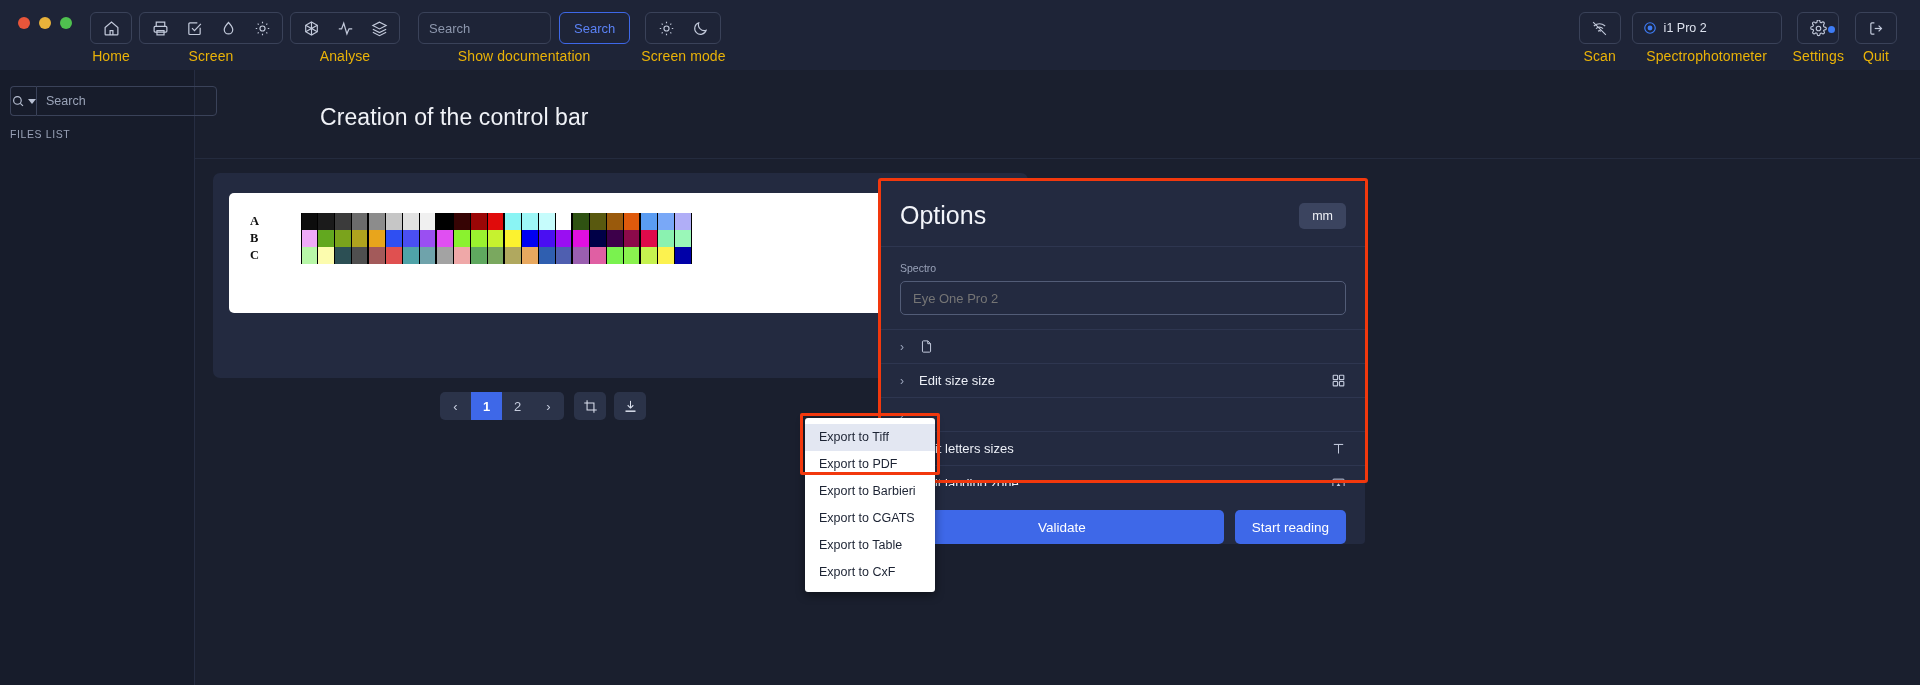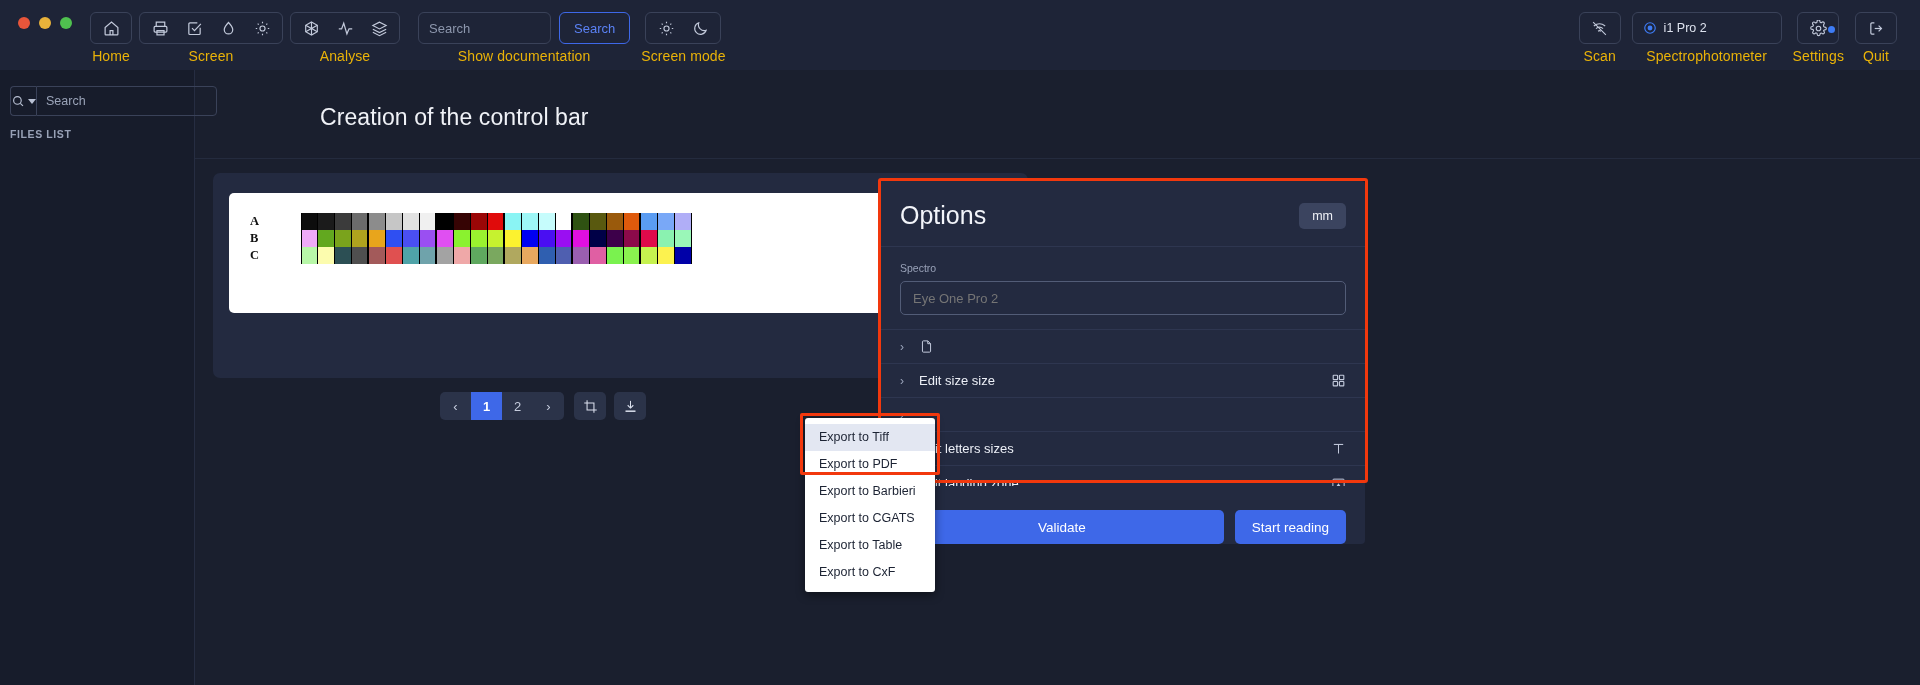--- a/index.html
+++ b/index.html
@@ -94,21 +94,21 @@
     color: #b9c1d4; cursor: pointer;
   }
   .caret { width: 0; height: 0; border-left: 4px solid transparent;
            border-right: 4px solid transparent; border-top: 5px solid #b9c1d4; }
   .sbsearch-input {
     flex: 1; border: 1px solid #3a4259; border-radius: 0 4px 4px 0;
     background: transparent; color: #9aa3b8; font-size: 12.5px; padding: 0 9px;
     font-family: "Liberation Sans", sans-serif;
   }
   .sbsearch-input::placeholder { color: #9aa3b8; }
-  .fileslist { font-size: 10.5px; color: #98a1b6; margin-top: 12px; letter-spacing: .6px; font-weight: bold; }
+  .fileslist { font-size: 10.5px; color: #98a1b6; margin-top: 12px; letter-spacing: .6px; font-weight: normal; }
 
   
   .main { position: absolute; left: 195px; top: 70px; right: 0; bottom: 0; }
 
   .headblock { padding: 18px 0 0 125px; }
   .breadcrumb { font-size: 11.5px; font-weight: bold; letter-spacing: .7px; }
   .bc-dim { color: #7e879d; }
   .bc-sep { color: #5a6279; margin: 0 7px; }
   .bc-act { color: #4a7cf7; }
   .pagetitle { font-size: 23px; font-weight: normal; color: #f0f2f7; margin-top: 16px; letter-spacing: .1px; }

